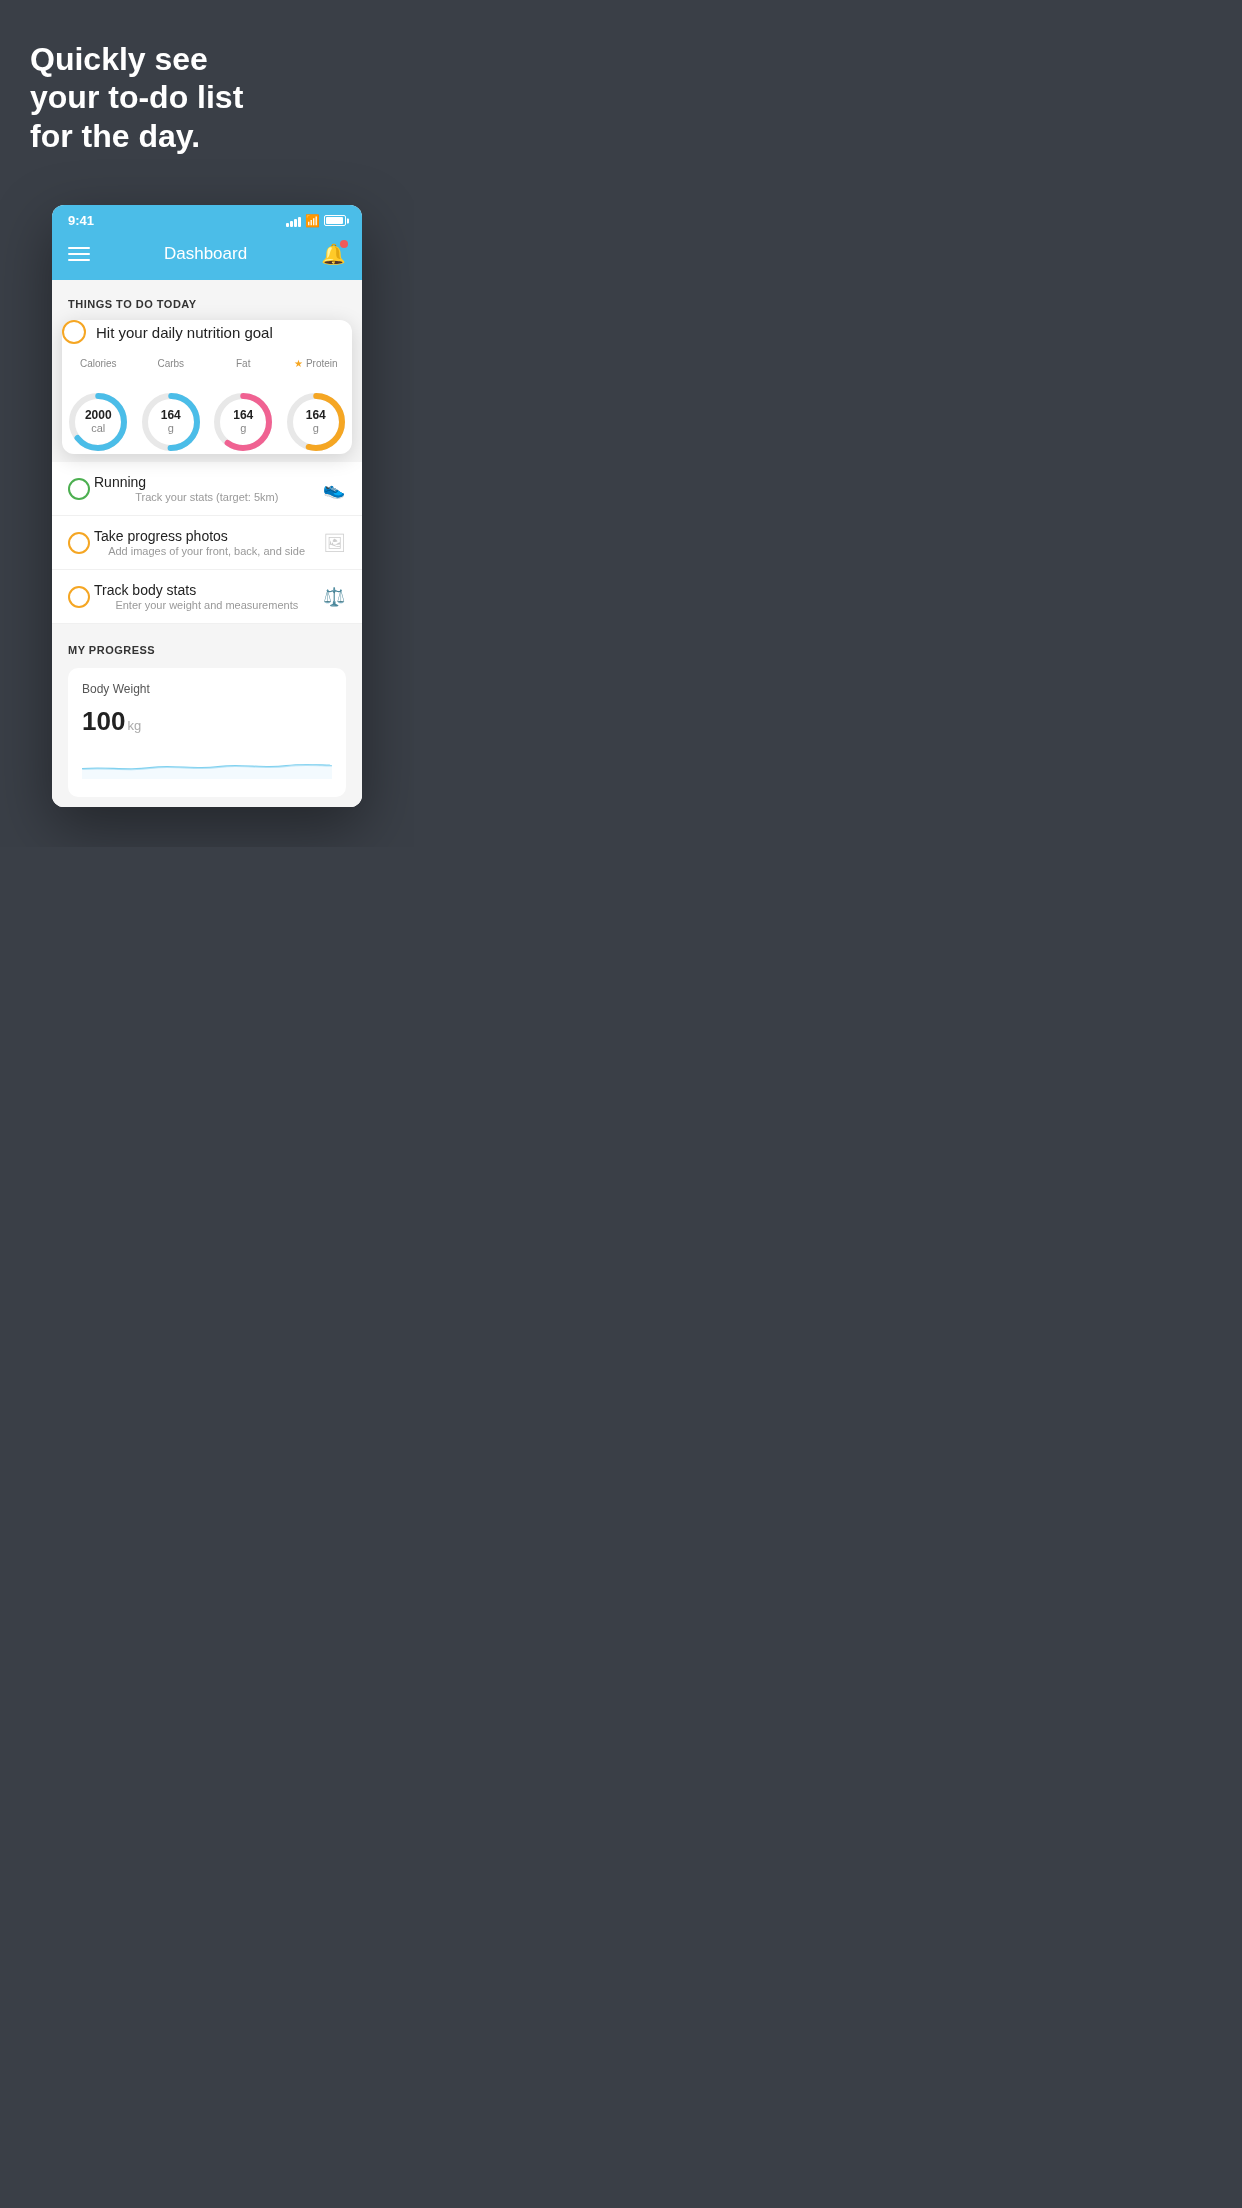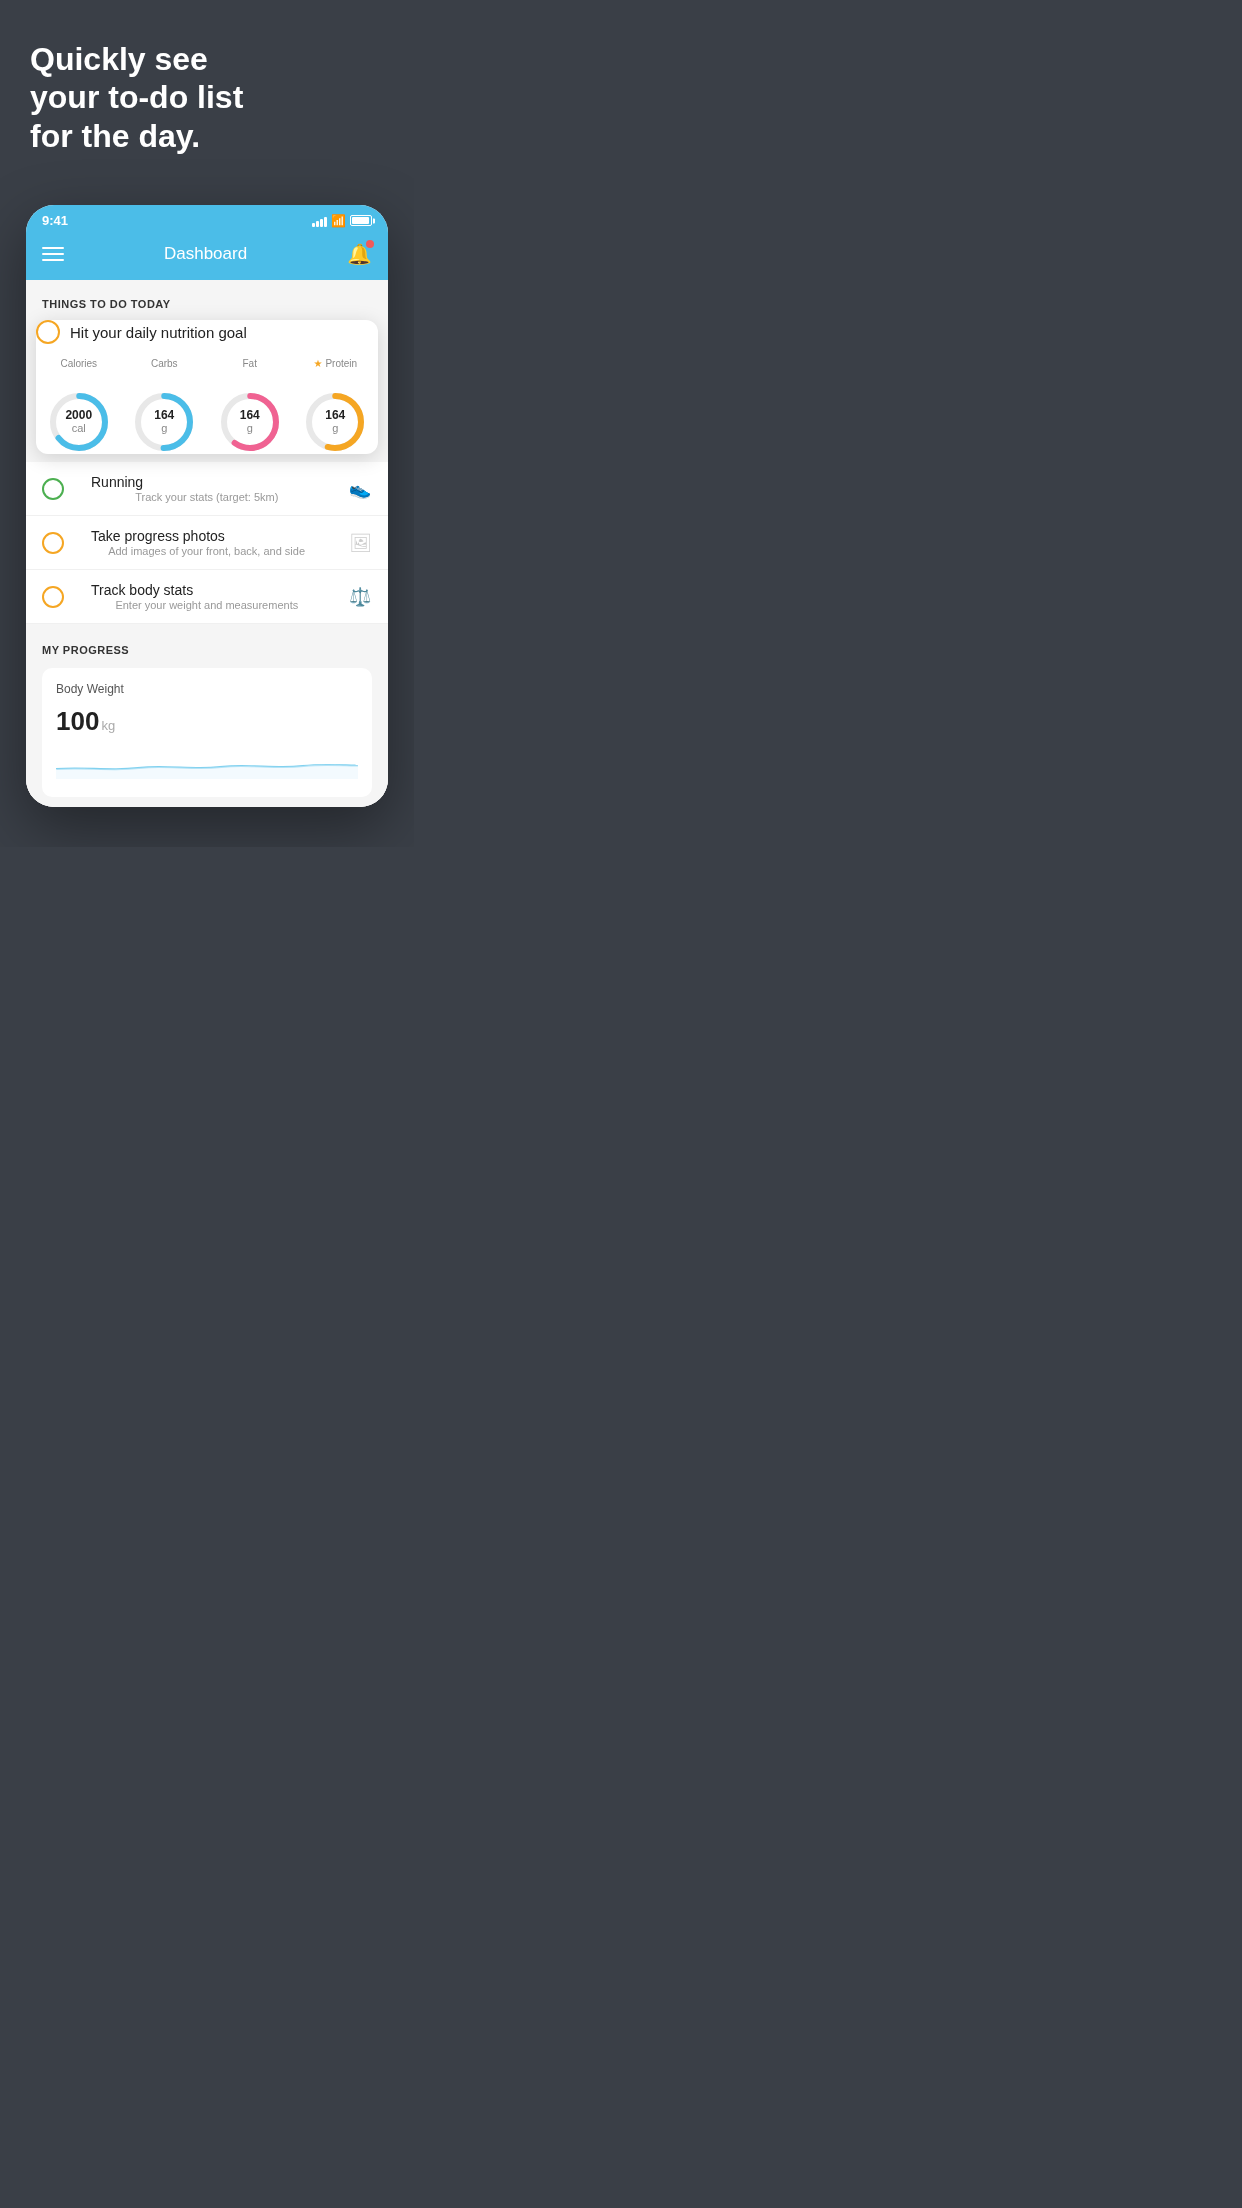--- a/index.html
+++ b/index.html
@@ -20,24 +20,24 @@
       color: #ffffff;
       font-size: 32px;
       font-weight: 800;
       line-height: 1.2;
       margin-bottom: 30px;
     }
 
     
     .phone-container {
       position: relative;
-      width: 362px;
+      width: 310px;
       margin: 0 auto;
       background: #ffffff;
-      border-radius: 28px;
+      border-radius: 12px;
       overflow: hidden;
       box-shadow: 0 20px 60px rgba(0,0,0,0.4);
     }
 
     
     .status-bar {
       background: #4bbde8;
       display: flex;
       justify-content: space-between;
       align-items: center;
@@ -263,21 +263,21 @@
     .todo-list {
       background: white;
       margin-top: 8px;
     }
 
     .todo-item {
       display: flex;
       align-items: center;
       padding: 12px 16px;
       border-bottom: 1px solid #f0f0f0;
-      gap: 27px;
+      gap: 4px;
     }
 
     .todo-circle {
       width: 22px;
       height: 22px;
       border-radius: 50%;
       border: 2px solid #4bbde8;
       flex-shrink: 0;
     }
 

